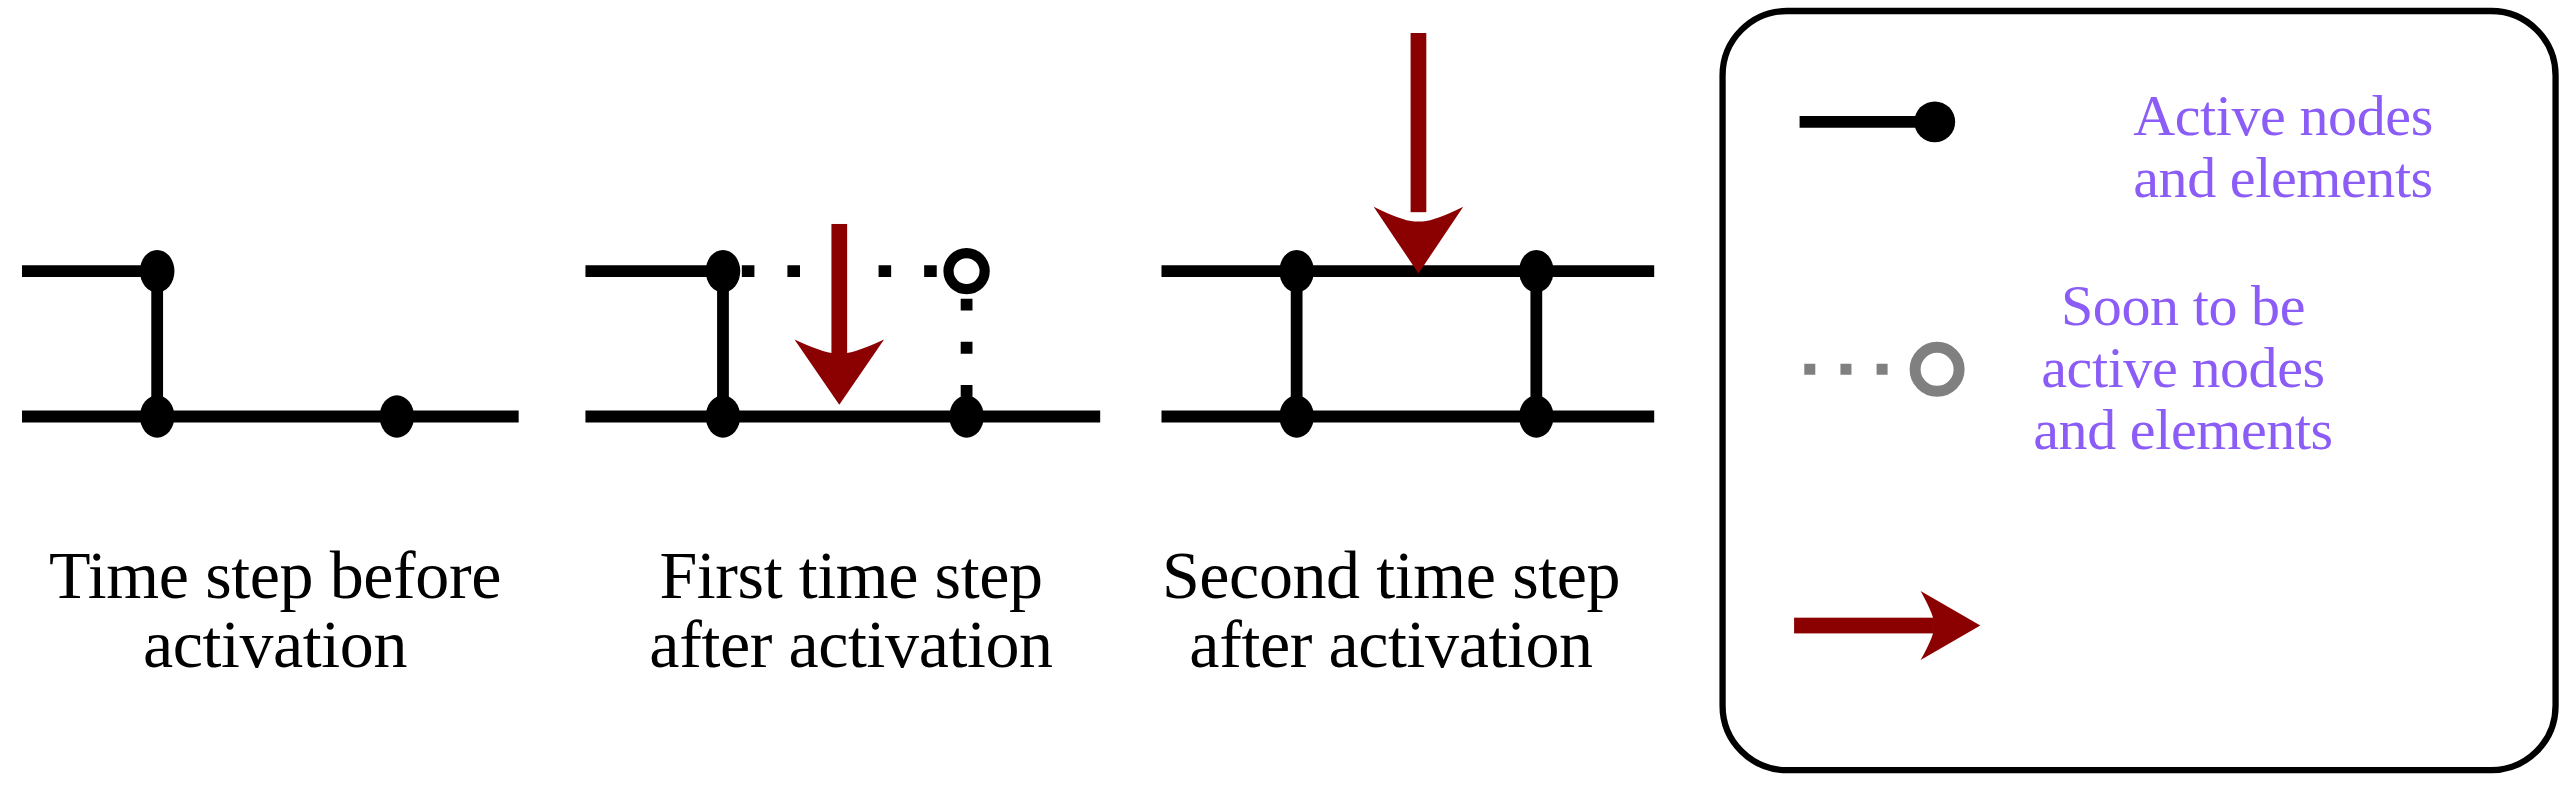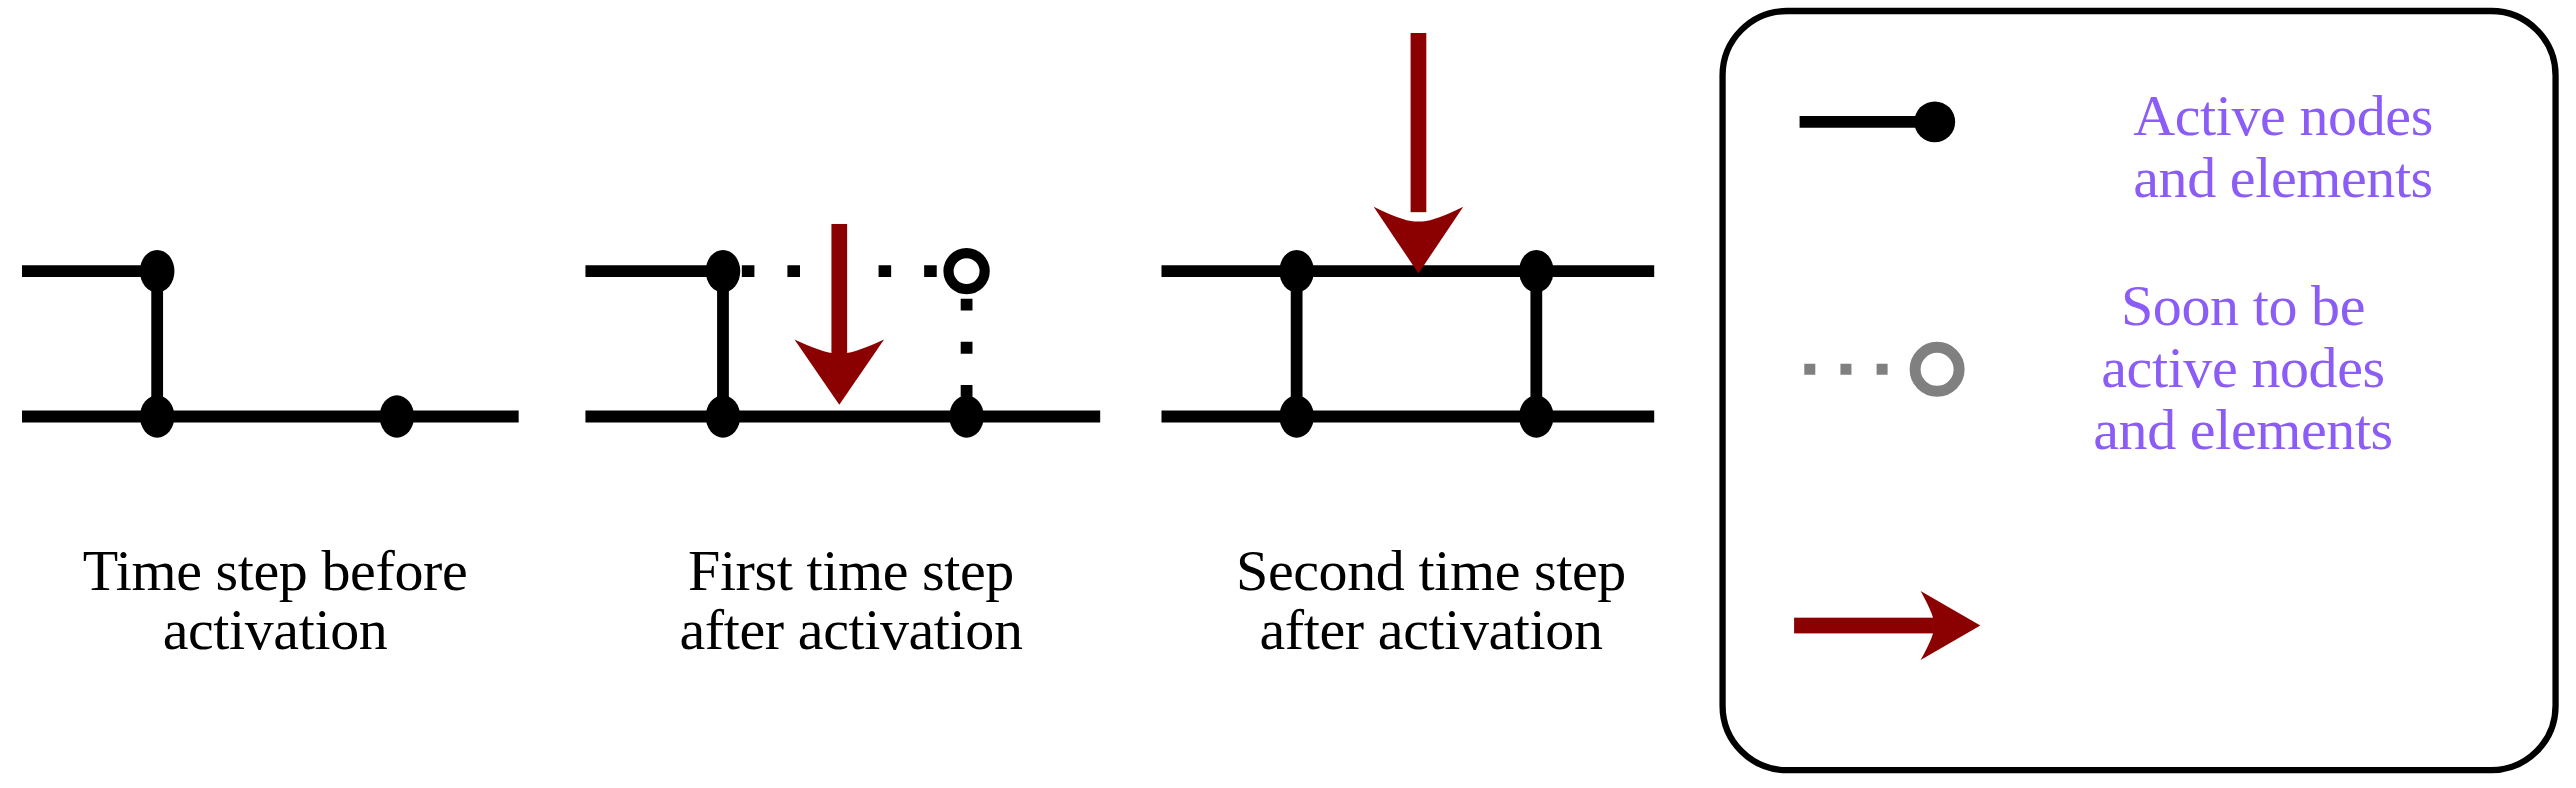--- a/index.html
+++ b/index.html
@@ -26,42 +26,42 @@
   #figure-svg {
     position: absolute;
     left: 0;
     top: 0;
     display: block;
   }
   .caption {
     position: absolute;
     text-align: center;
     font-family: "Liberation Serif", "DejaVu Serif", serif;
-    font-size: 58px;
+    font-size: 68px;
     line-height: 1.02;
     color: #000000;
     white-space: pre-line;
     letter-spacing: -0.4px;
   }
   #caption-panel-1 { left: 0px;    top: 541px; width: 550px; }
   #caption-panel-2 { left: 584px;  top: 541px; width: 534px; }
-  #caption-panel-3 { left: 1160px; top: 541px; width: 542px; text-align: center; }
+  #caption-panel-3 { left: 1120px; top: 541px; width: 542px; text-align: center; }
 
   .legend-label {
     position: absolute;
     text-align: center;
     font-family: "Liberation Serif", "DejaVu Serif", serif;
     font-size: 58px;
     line-height: 1.07;
     color: #8b5cf6;
     white-space: pre-line;
     letter-spacing: -0.4px;
   }
   #legend-label-0 { left: 2012px; top: 85px; width: 542px; }
-  #legend-label-1 { left: 1972px; top: 275px; width: 542px; }
+  #legend-label-1 { left: 1912px; top: 275px; width: 542px; }
   #legend-label-2 { left: 2012px; top: 550px; width: 542px; }
 </style>
 </head>
 <body>
 
 <div id="figure-root">
 
   <svg id="figure-svg" width="2576" height="789" viewBox="0 0 3278 1004" xmlns="http://www.w3.org/2000/svg">
 
     <rect x="0" y="0" width="3278" height="1004" fill="#ffffff"></rect>

